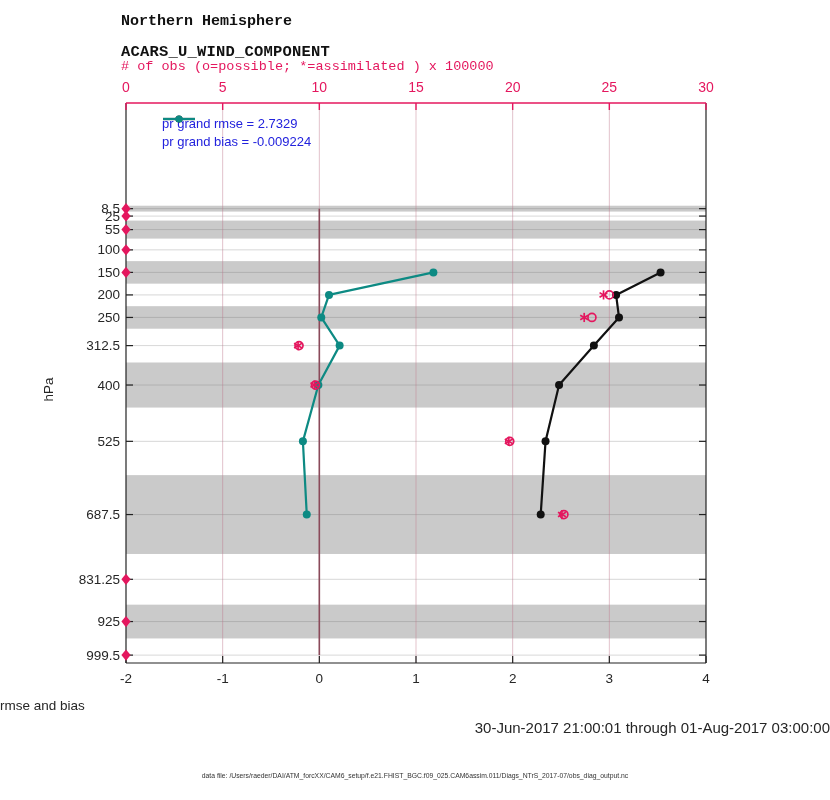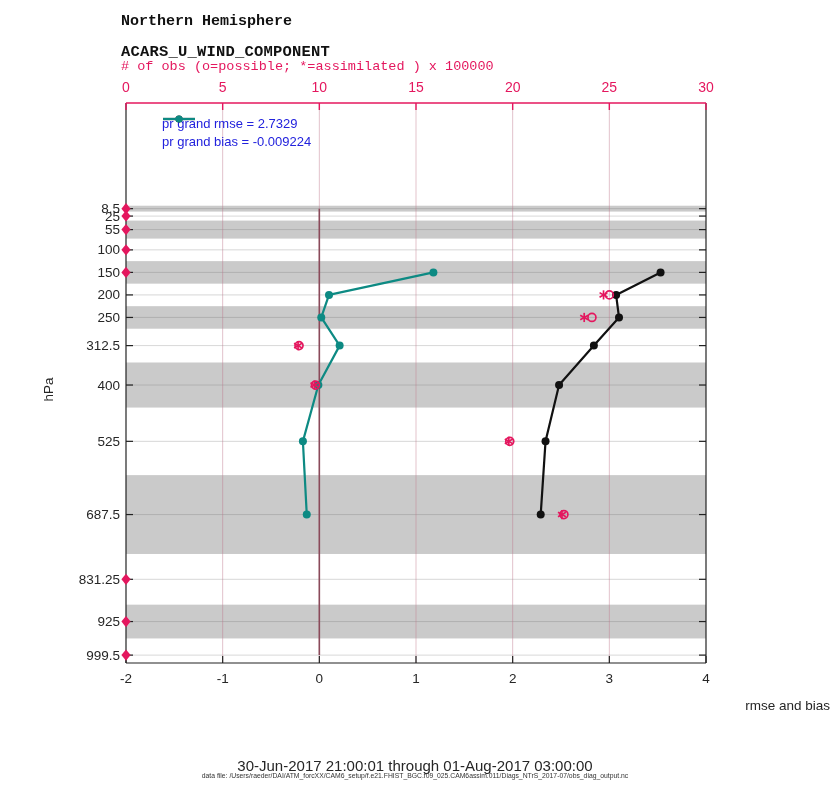--- a/index.html
+++ b/index.html
@@ -5,22 +5,22 @@
   html,body{margin:0;padding:0;background:#fff;}
   #figure{
     position:relative;width:830px;height:800px;background:#ffffff;
     font-family:"Liberation Sans", sans-serif;overflow:hidden;
   }
   .abs{position:absolute;}
   .ctr{left:121px;width:580px;text-align:left;font-family:Liberation Mono, monospace;}
   .title1{top:13px;font-size:15px;font-weight:bold;color:#111;}
   .title2{top:35px;font-size:15.5px;font-weight:bold;color:#111;letter-spacing:0.2px;margin-top:8px;}
   .topaxislabel{top:59px;font-size:13.5px;color:#e4175e;}
-  .xlabel{left:0;width:830px;top:698px;text-align:right;font-size:13.5px;color:#262626;}
-  .timespan{left:0;width:830px;top:757px;text-align:center;font-size:15px;color:#262626;}
+  .xlabel{left:0;width:830px;top:698px;text-align:left;font-size:13.5px;color:#262626;}
+  .timespan{left:0;width:830px;top:719px;text-align:right;font-size:15px;color:#262626;}
   .datafile{left:0;width:830px;top:772px;text-align:center;font-size:6.8px;color:#333;}
   .ylabel{left:36px;top:382px;font-size:13.5px;color:#262626;transform:rotate(-90deg);transform-origin:center;}
   #legend{left:134px;top:114px;margin-left:28px;}
   .lrow{display:flex;align-items:center;height:18px;gap:6px;}
   .ltext{font-size:13px;color:#2222dd;white-space:nowrap;}
   svg{position:absolute;left:0;top:0;}
 </style>
 </head>
 <body>
 

